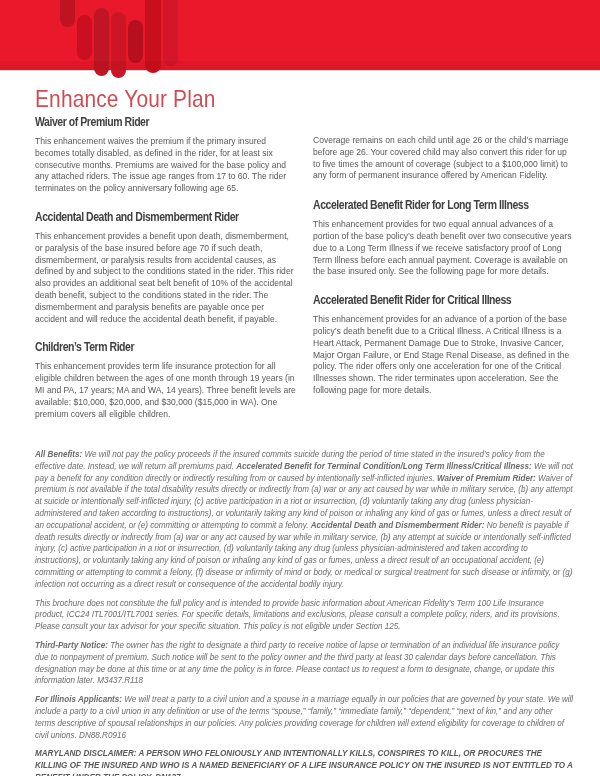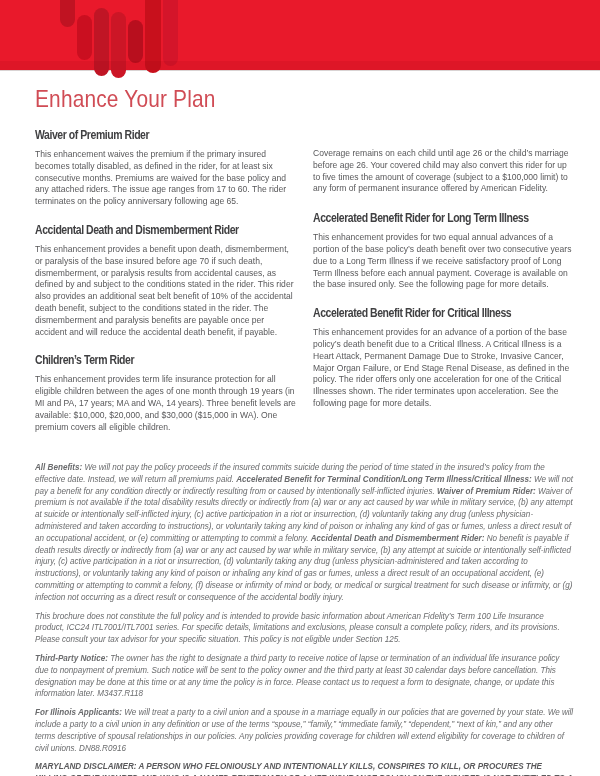--- a/index.html
+++ b/index.html
@@ -42,21 +42,21 @@
     font-weight: normal;
     color: #d04c55;
     white-space: nowrap;
     display: inline-block;
     transform: scaleX(0.87);
     transform-origin: 0 0;
     letter-spacing: 0.2px;
   }
 
   
-  .cols { position: relative; height: 326px; margin-top: 16px; }
+  .cols { position: relative; height: 326px; margin-top: 3px; }
   .col {
     position: absolute; top: 0;
     width: 300px;
     transform: scaleX(0.873);
     transform-origin: 0 0;
   }
   .col-left  { left: 35px; }
   .col-right { left: 313px; }
 
   .section { margin-bottom: 16px; }

